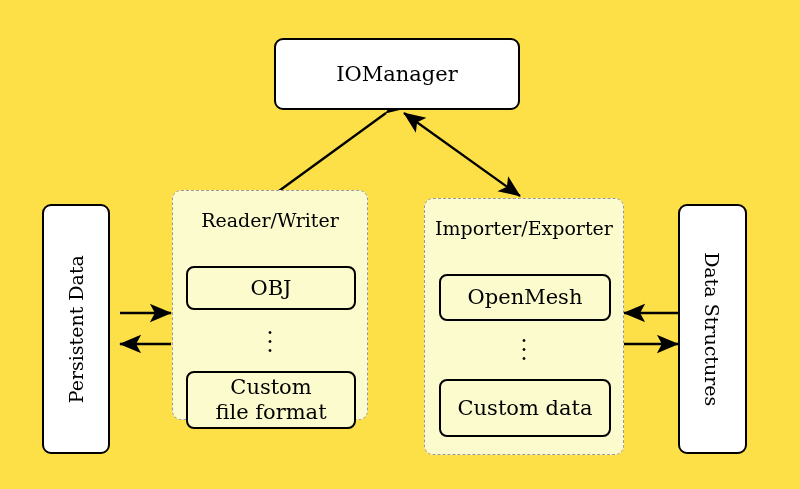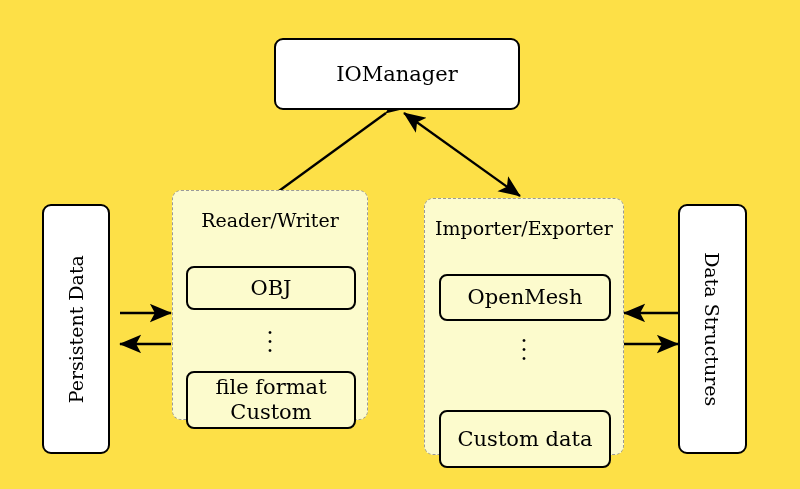--- a/index.html
+++ b/index.html
@@ -150,37 +150,37 @@
       <span>OBJ</span>
     </div>
 
     <div class="ellipsis" style="left:0; right:0; top:131px;">
       <span>.</span>
         <span>.</span>
         <span>.</span>
     </div>
 
     <div class="node inner t-inner" style="left:13px; top:180px; width:170px; height:58px; flex-direction:column;">
+      <span>Custom</span>
       <span>file format</span>
-      <span>Custom</span>
     </div>
   </div>
 
   <div class="group" style="left:424px; top:198px; width:200px; height:257px;padding-left:26px;">
 
     <div class="group-title t-grouptitle" style="top:18px;">Importer/Exporter</div>
 
     <div class="node inner t-inner" style="left:14px; top:75px; width:172px; height:47px;">
       <span>OpenMesh</span>
     </div>
 
     <div class="ellipsis" style="left:0; right:0; top:131px;">
       <span>.</span>
         <span>.</span>
         <span>.</span>
     </div>
 
-    <div class="node inner t-inner" style="left:14px; top:180px; width:172px; height:58px; flex-direction:column;margin-top:31px;">
+    <div class="node inner t-inner" style="left:14px; top:180px; width:172px; height:58px; flex-direction:column;">
       <span>Custom data</span>
     </div>
   </div>
 
 </div>
 
 </body></html>

